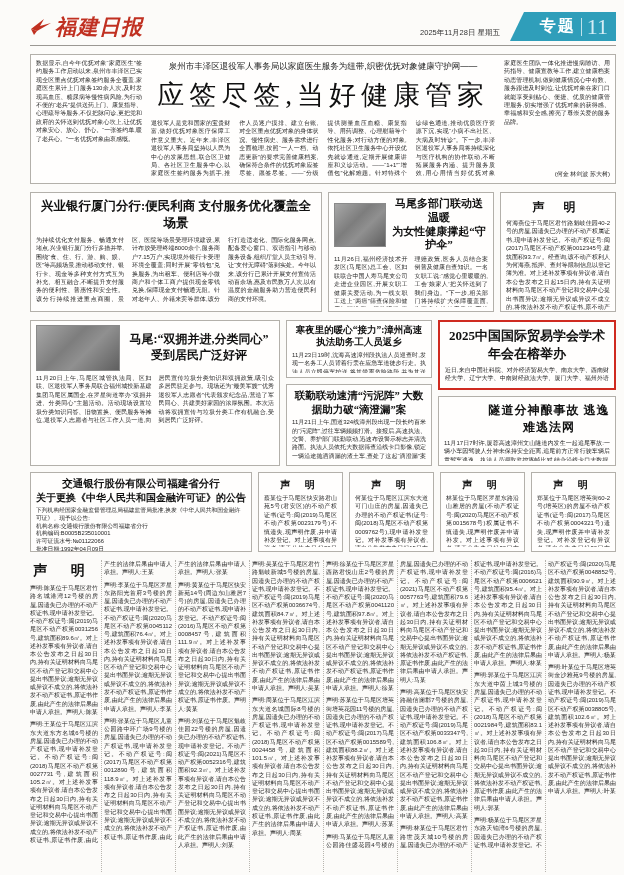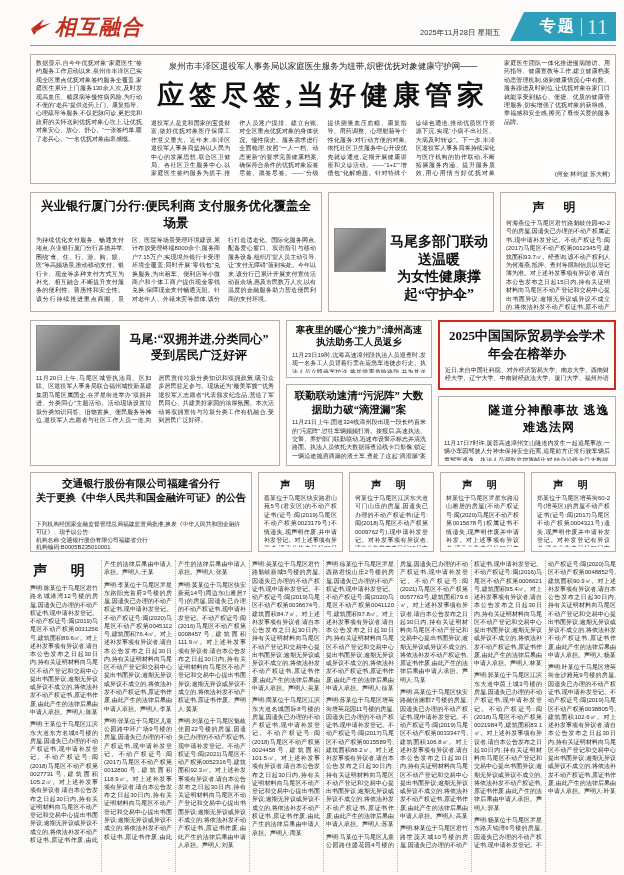--- a/index.html
+++ b/index.html
@@ -28,32 +28,32 @@
   .cols2 { columns:2; column-gap:7px; }
   .cols3 { columns:3; column-gap:8px; }
   .cols4 { columns:4; column-gap:9px; }
   
   .main-box { height:130px; display:flex; gap:9px; }
   .side-col { width:106px; flex:none; overflow:hidden; display:flex; flex-direction:column; }
   .side-col .tiny { flex:1; overflow:hidden; }
   .byline { font-size:6px; text-align:right; color:#262626; padding-top:2px; }
   .main-center { flex:1; display:flex; flex-direction:column; overflow:hidden; }
   .kicker { font-size:8.5px; text-align:center; color:#222; padding:2px 0 4px; }
-  .main-headline { font-family:"Liberation Serif", serif; font-weight:bold; font-size:27px; letter-spacing:5px; text-align:center; color:#111; padding-bottom:6px; }
+  .main-headline { font-family:"Liberation Serif", serif; font-weight:normal; font-size:27px; letter-spacing:5px; text-align:center; color:#111; padding-bottom:6px; }
   .main-body { flex:1; overflow:hidden; }
   
   .flexrow { display:flex; gap:6px; }
   .row2 { height:120px; }
   .row2 .b-xingye { width:292px; display:flex; flex-direction:column; }
   .row2 .b-warm { width:166px; display:flex; flex-direction:column; }
   .row2 .b-stmt { flex:1; }
   .h-md { font-family:"Liberation Serif", serif; font-weight:bold; text-align:center; color:#111; }
   .xingye-h { font-size:12.5px; padding:1px 0 4px; }
   .warm-top { display:flex; gap:4px; align-items:center; padding-bottom:3px; }
-  .warm-h { flex:1; font-size:14px; line-height:1.25;margin-top:36px; }
+  .warm-h { flex:1; font-size:11px; line-height:1.25; }
   .stmt-title { font-family:"Liberation Serif", serif; font-weight:bold; font-size:12px; letter-spacing:8px; text-align:center; padding:2px 0 3px; color:#111; }
   .row3 { height:146px; }
   .col-stack { display:flex; flex-direction:column; gap:6px; }
   .w-sy { width:250px; }
   .w-mid { width:146px; }
   .w-right { flex:1; }
   .b-sy { flex:1; display:flex; flex-direction:column; }
   .sy-top { display:flex; gap:4px; align-items:center; padding-bottom:3px; }
   .sy-h { flex:1; font-size:12px; line-height:1.3; }
   .b-hanye { height:58px; display:flex; flex-direction:column; }
@@ -61,21 +61,21 @@
   .b-wuni { flex:1; display:flex; flex-direction:column; }
   .wuni-h { font-size:10.5px; line-height:1.3; padding-bottom:2px; }
   .b-trade { height:70px; border:2px solid #cf2a20; display:flex; flex-direction:column; }
   .trade-h { font-size:13px; padding:1px 0 3px; }
   .b-tunnel { flex:1; display:flex; flex-direction:column; }
   .tunnel-h { font-size:12px; letter-spacing:1px; padding:1px 0 3px;margin-left:44px; }
   .grow-body { flex:1; overflow:hidden; }
   .row4 { height:80px; }
   .b-bank { width:222px; display:flex; flex-direction:column; }
   .bank-t1 { font-size:10.5px; }
-  .bank-t2 { font-size:10px; padding-bottom:16px; }
+  .bank-t2 { font-size:10px; padding-bottom:2px; }
   .bank-line { font-size:5.8px; line-height:1.35; color:#262626; text-align:left; }
   .b-stmt4 { flex:1; display:flex; flex-direction:column; }
   .stmt4-title { font-family:"Liberation Serif", serif; font-weight:bold; font-size:10px; letter-spacing:6px; text-align:center; padding:1px 0 2px; color:#111; }
   
   .classifieds { margin-top:8px; height:312px; overflow:hidden;
     columns:8; column-gap:6px; column-rule:1px dotted #b8b5af; }
   .cl-header { font-family:"Liberation Serif", serif; font-weight:bold; font-size:14px; letter-spacing:10px; text-align:center; padding:2px 0 4px; color:#111; }
   .cl-item { font-size:6px; line-height:1.38; text-align:justify; color:#2a2a2a; margin-bottom:4px; }
 </style>
 </head>
@@ -84,21 +84,21 @@
 <div class="page">
 
   <div class="masthead">
     <div class="logo">
       <span>
         <svg width="22" height="20" viewBox="0 0 22 20">
           <path d="M1 12 L14 2 L10 9 L21 6 L7 14 Z" fill="#c03021"></path>
           <path d="M1 12 L7 14 L4 18 Z" fill="#c03021"></path>
         </svg>
       </span>
-      <span class="logo-text">相互融合</span>
+      <span class="logo-text">福建日报</span>
     </div>
     <span class="mast-date">2025年11月28日 星期五</span>
     <div class="section-banner">
       <span class="section-label">专题</span>
       <span class="section-sep"></span>
       <span class="section-page">11</span>
     </div>
   </div>
 
   <div class="rowgap"></div>

